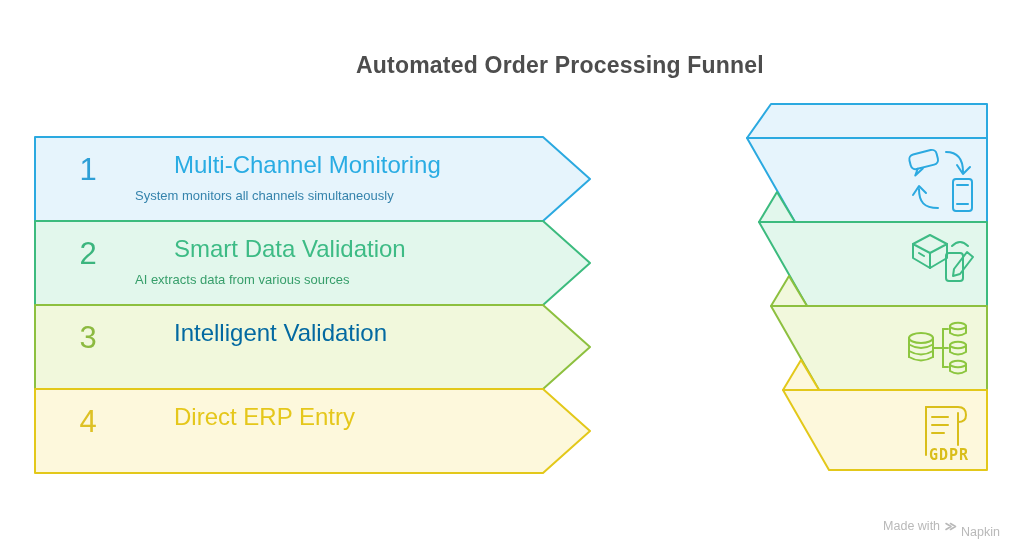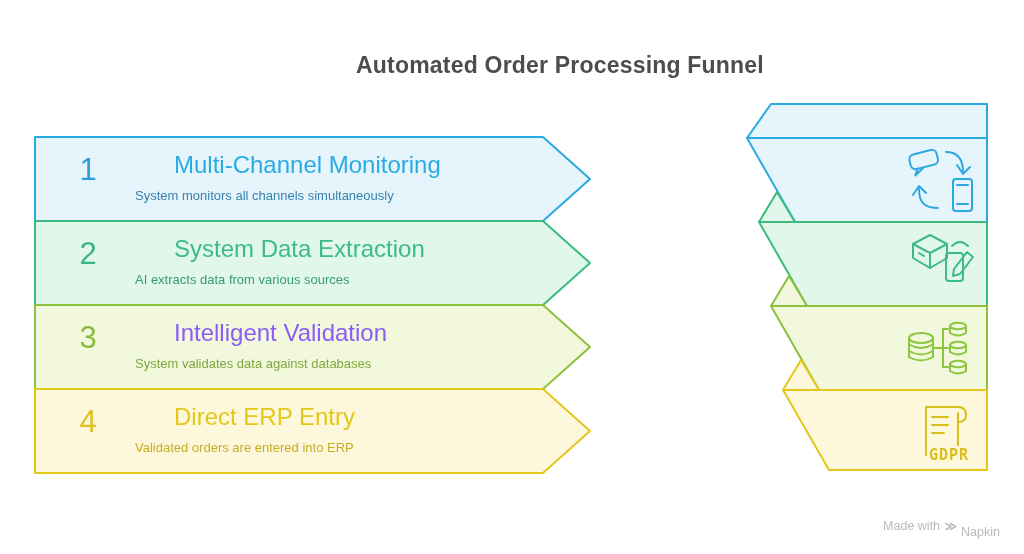--- a/index.html
+++ b/index.html
@@ -38,32 +38,30 @@
   </g>
 </svg>
 
 <div class="step-text s1">
   <div class="step-number" style="color: rgb(46, 159, 214);">1</div>
   <div class="step-title" style="color: rgb(41, 172, 227);">Multi-Channel Monitoring</div>
   <div class="step-desc" style="color: rgb(53, 131, 172);">System monitors all channels simultaneously</div>
 </div>
 <div class="step-text s2">
   <div class="step-number" style="color: rgb(59, 181, 126);">2</div>
-  <div class="step-title" style="color: rgb(61, 187, 133);">System Data Extraction</div>
+  <div class="step-title" style="color: rgb(61, 187, 133);">Smart Data Validation</div>
   <div class="step-desc" style="color: rgb(54, 158, 106);">AI extracts data from various sources</div>
 </div>
 <div class="step-text s3">
   <div class="step-number" style="color: rgb(140, 186, 64);">3</div>
-  <div class="step-title" style="color: #8b5cf6;">Intelligent Validation</div>
-  <div class="step-desc" style="color: rgb(127, 168, 61);">System validates data against databases</div>
+  <div class="step-title" style="color: #0369a1;">Intelligent Validation</div>
 </div>
 <div class="step-text s4">
   <div class="step-number" style="color: rgb(221, 193, 37);">4</div>
   <div class="step-title" style="color: rgb(229, 199, 27); text-align: right;">Direct ERP Entry</div>
-  <div class="step-desc" style="color: rgb(199, 173, 37);">Validated orders are entered into ERP</div>
 </div>
 
 <svg class="ribbon-svg" width="252" height="385" viewBox="0 0 252 385">
   <g stroke-width="2" stroke-linejoin="round" fill="none">
     <polygon points="31,9 247,9 247,43 7,43" fill="#E6F4FC" stroke="#2BA9E0"></polygon>
     <polygon points="7,43 247,43 247,127 55,127" fill="#E6F4FC" stroke="#2BA9E0"></polygon>
     <polygon points="19,127 55,127 37,97" fill="#E2F7EC" stroke="#3CBB7E"></polygon>
     <polygon points="19,127 247,127 247,211 67,211" fill="#E2F7EC" stroke="#3CBB7E"></polygon>
     <polygon points="31,211 67,211 49,181" fill="#F1F8DC" stroke="#8DC03F"></polygon>
     <polygon points="31,211 247,211 247,295 79,295" fill="#F1F8DC" stroke="#8DC03F"></polygon>

